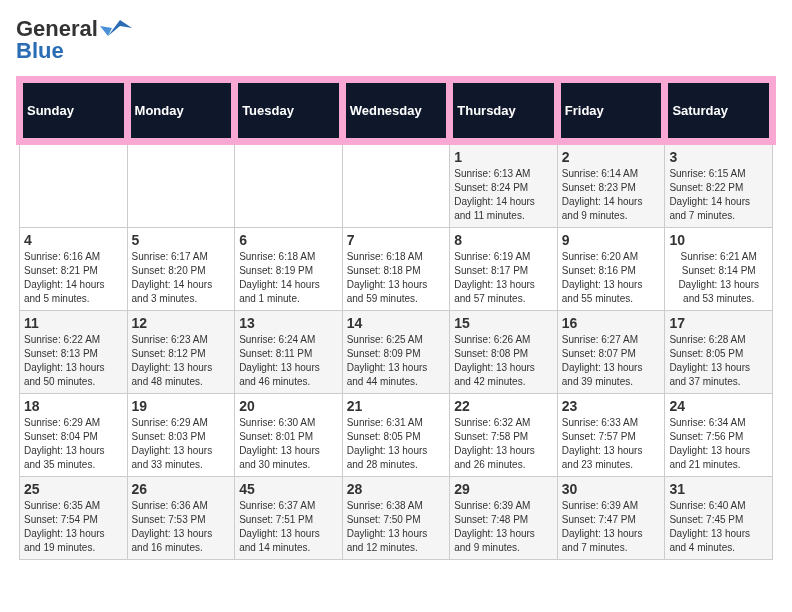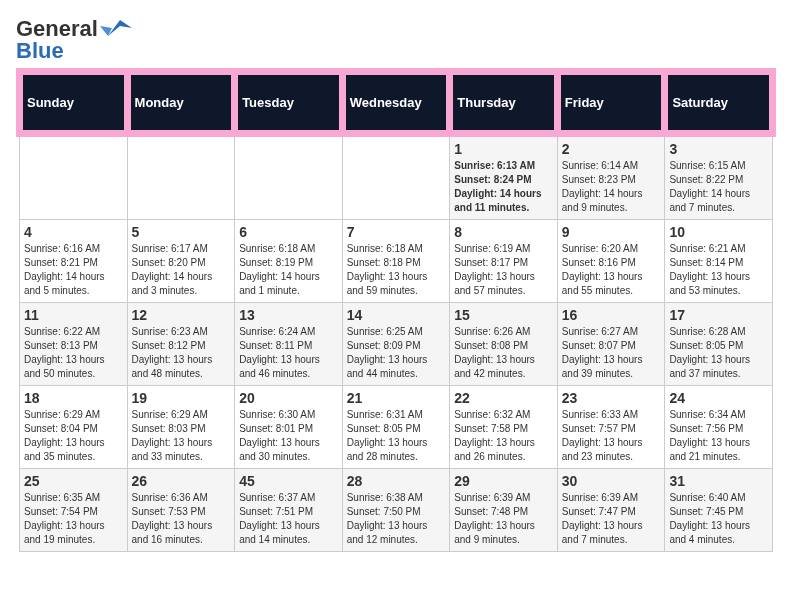--- a/index.html
+++ b/index.html
@@ -7,21 +7,21 @@
       font-family: Arial, sans-serif;
       background: #fff;
       width: 792px;
       min-height: 612px;
       padding: 16px;
     }
     .header-area {
       display: flex;
       justify-content: space-between;
       align-items: flex-start;
-      margin-bottom: 4px;
+      margin-bottom: 12px;
     }
     .logo {
       display: flex;
       flex-direction: column;
       align-items: flex-start;
     }
     .logo-row {
       display: flex;
       align-items: center;
     }
@@ -114,21 +114,21 @@
       </tr>
   </thead>
   <tbody id="calendar-body">
   <tr>
         <td class="empty-cell"></td>
         <td class="empty-cell"></td>
         <td class="empty-cell"></td>
         <td class="empty-cell"></td>
         <td>
           <span class="day-number">1</span>
-          <div class="day-info" style="white-space: pre-line; font-weight: bold;">Sunrise: 6:13 AM
+          <div class="day-info" style="white-space: pre-line;">Sunrise: 6:13 AM
 Sunset: 8:24 PM
 Daylight: 14 hours
 and 11 minutes.</div>
         </td>
         <td>
           <span class="day-number">2</span>
           <div class="day-info" style="white-space: pre-line;">Sunrise: 6:14 AM
 Sunset: 8:23 PM
 Daylight: 14 hours
 and 9 minutes.</div>
@@ -179,21 +179,21 @@
         </td>
         <td>
           <span class="day-number">9</span>
           <div class="day-info" style="white-space: pre-line;">Sunrise: 6:20 AM
 Sunset: 8:16 PM
 Daylight: 13 hours
 and 55 minutes.</div>
         </td>
         <td>
           <span class="day-number">10</span>
-          <div class="day-info" style="white-space: pre-line;">Sunrise: 6:21 AM
+          <div class="day-info" style="white-space: pre-line; text-align: center;">Sunrise: 6:21 AM
 Sunset: 8:14 PM
 Daylight: 13 hours
 and 53 minutes.</div>
         </td>
       </tr>
       <tr>
         <td>
           <span class="day-number">11</span>
           <div class="day-info" style="white-space: pre-line;">Sunrise: 6:22 AM
 Sunset: 8:13 PM

